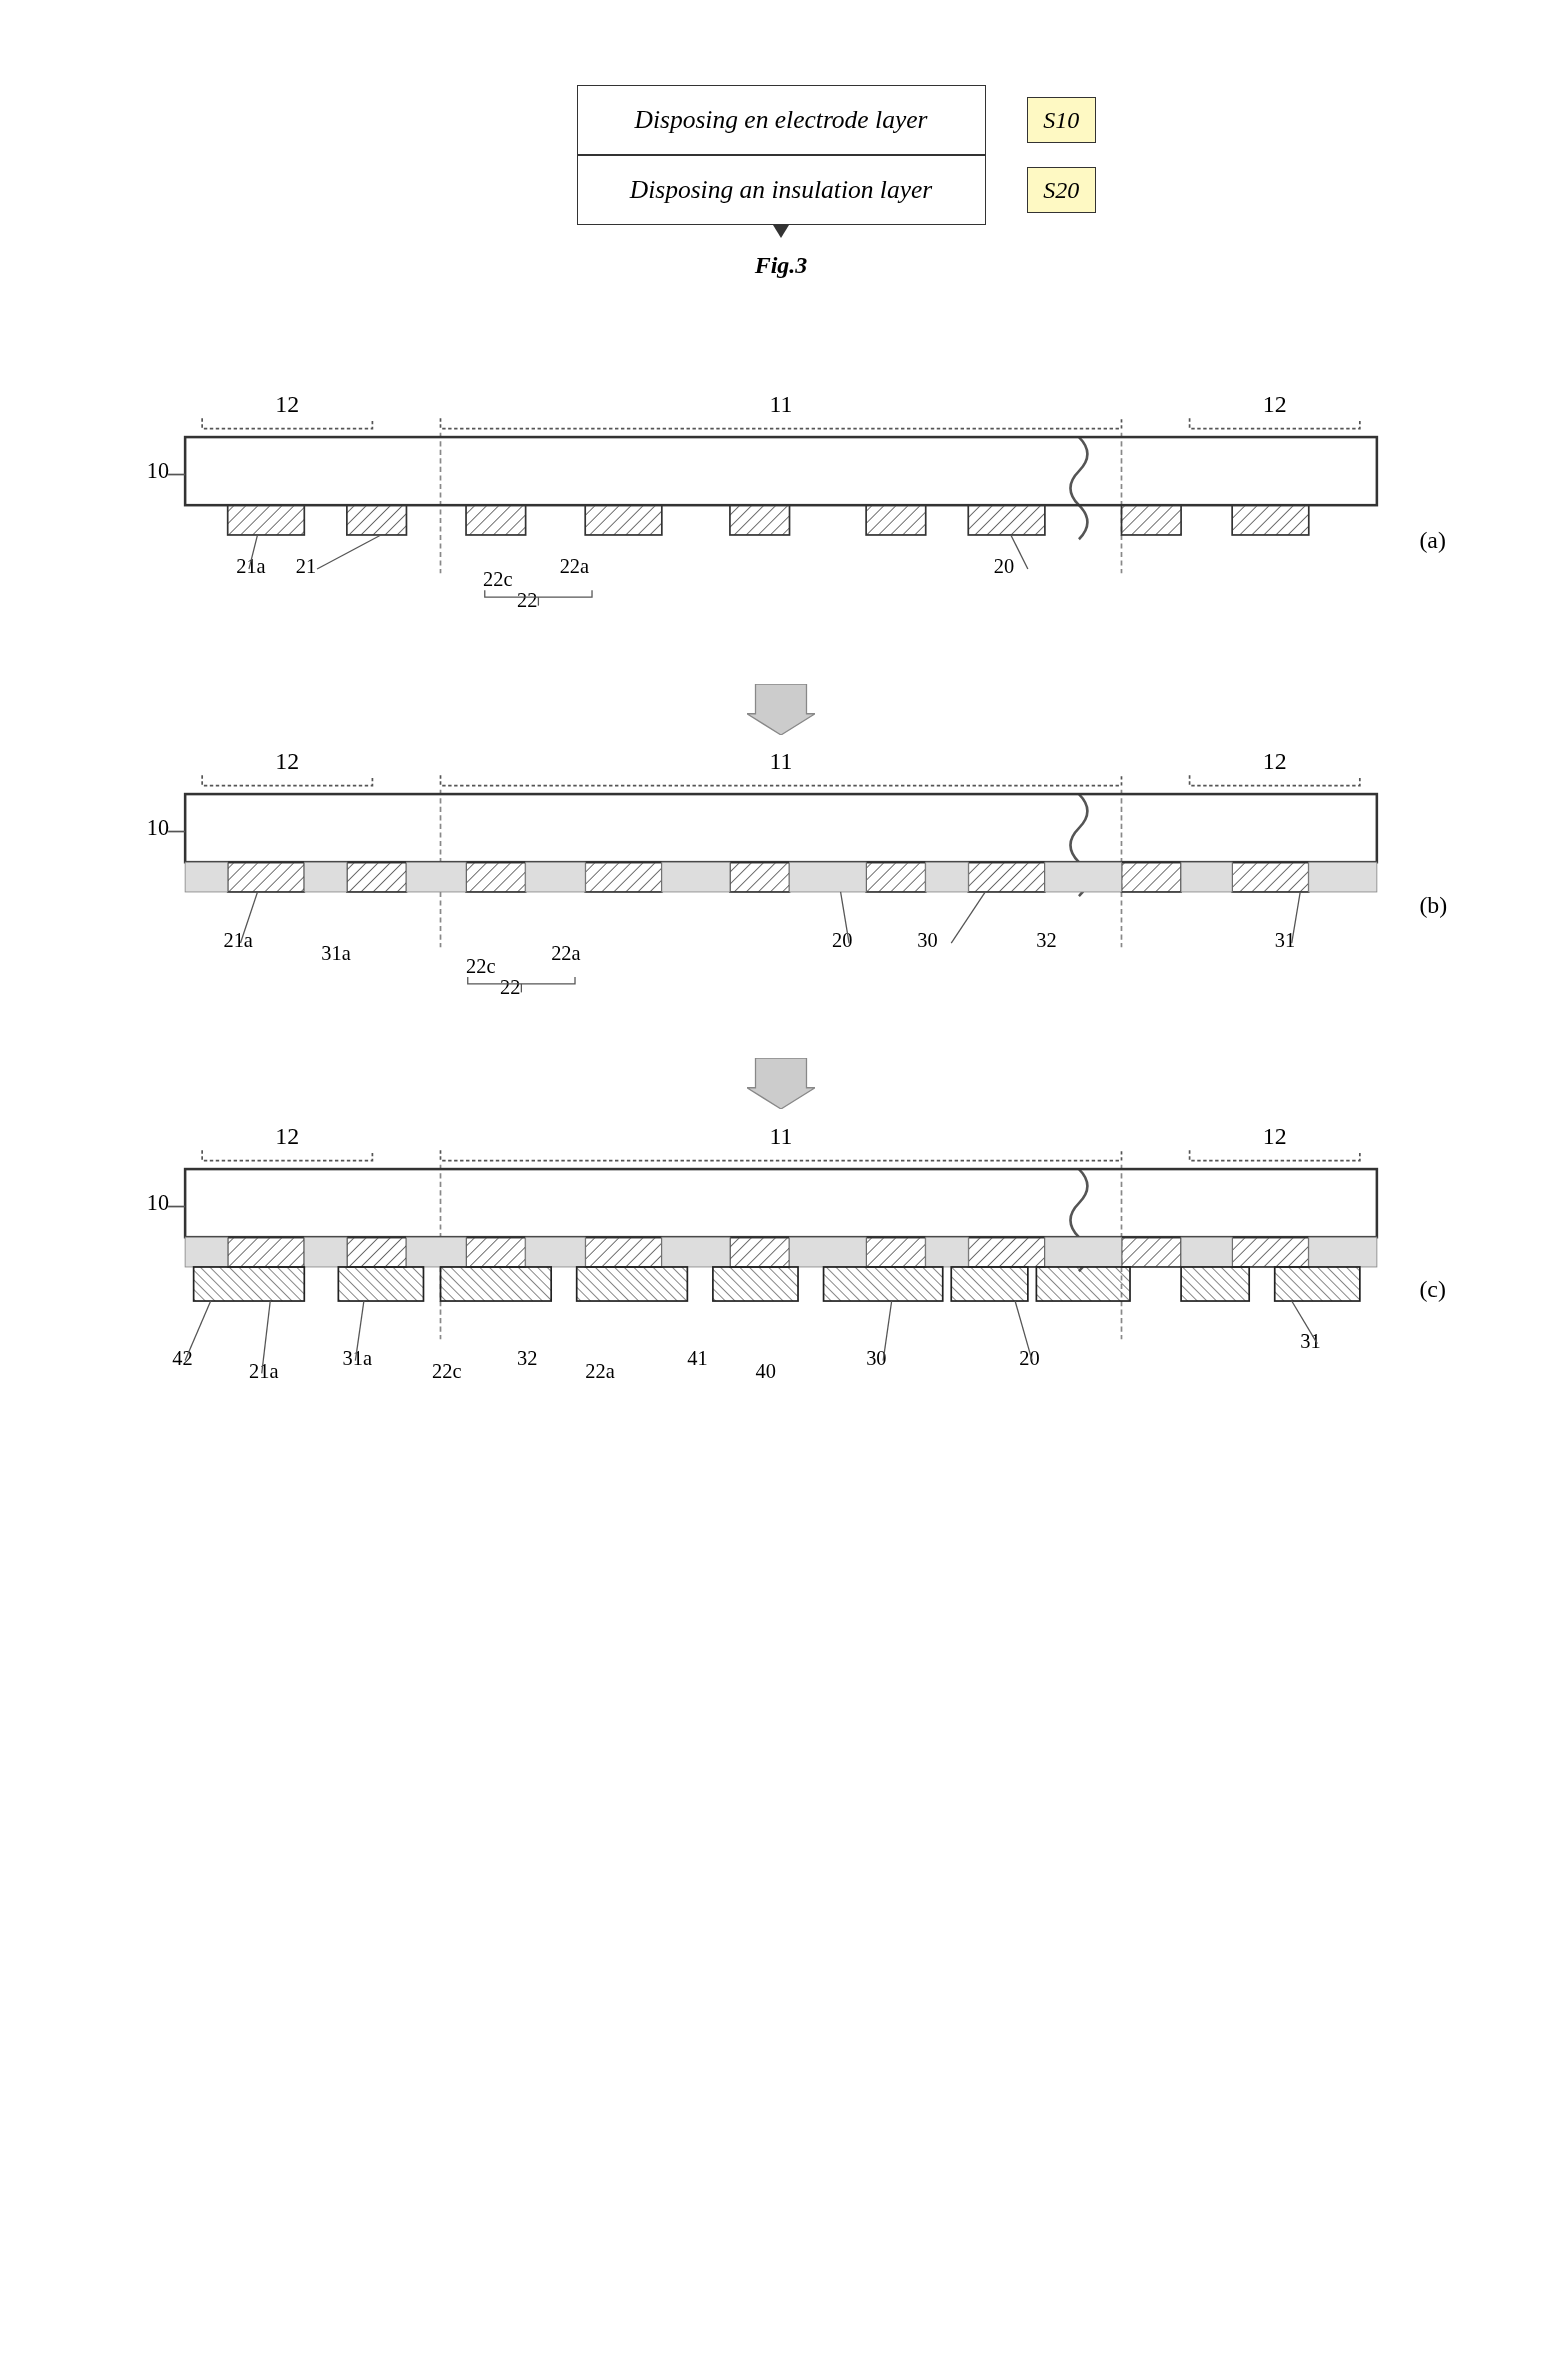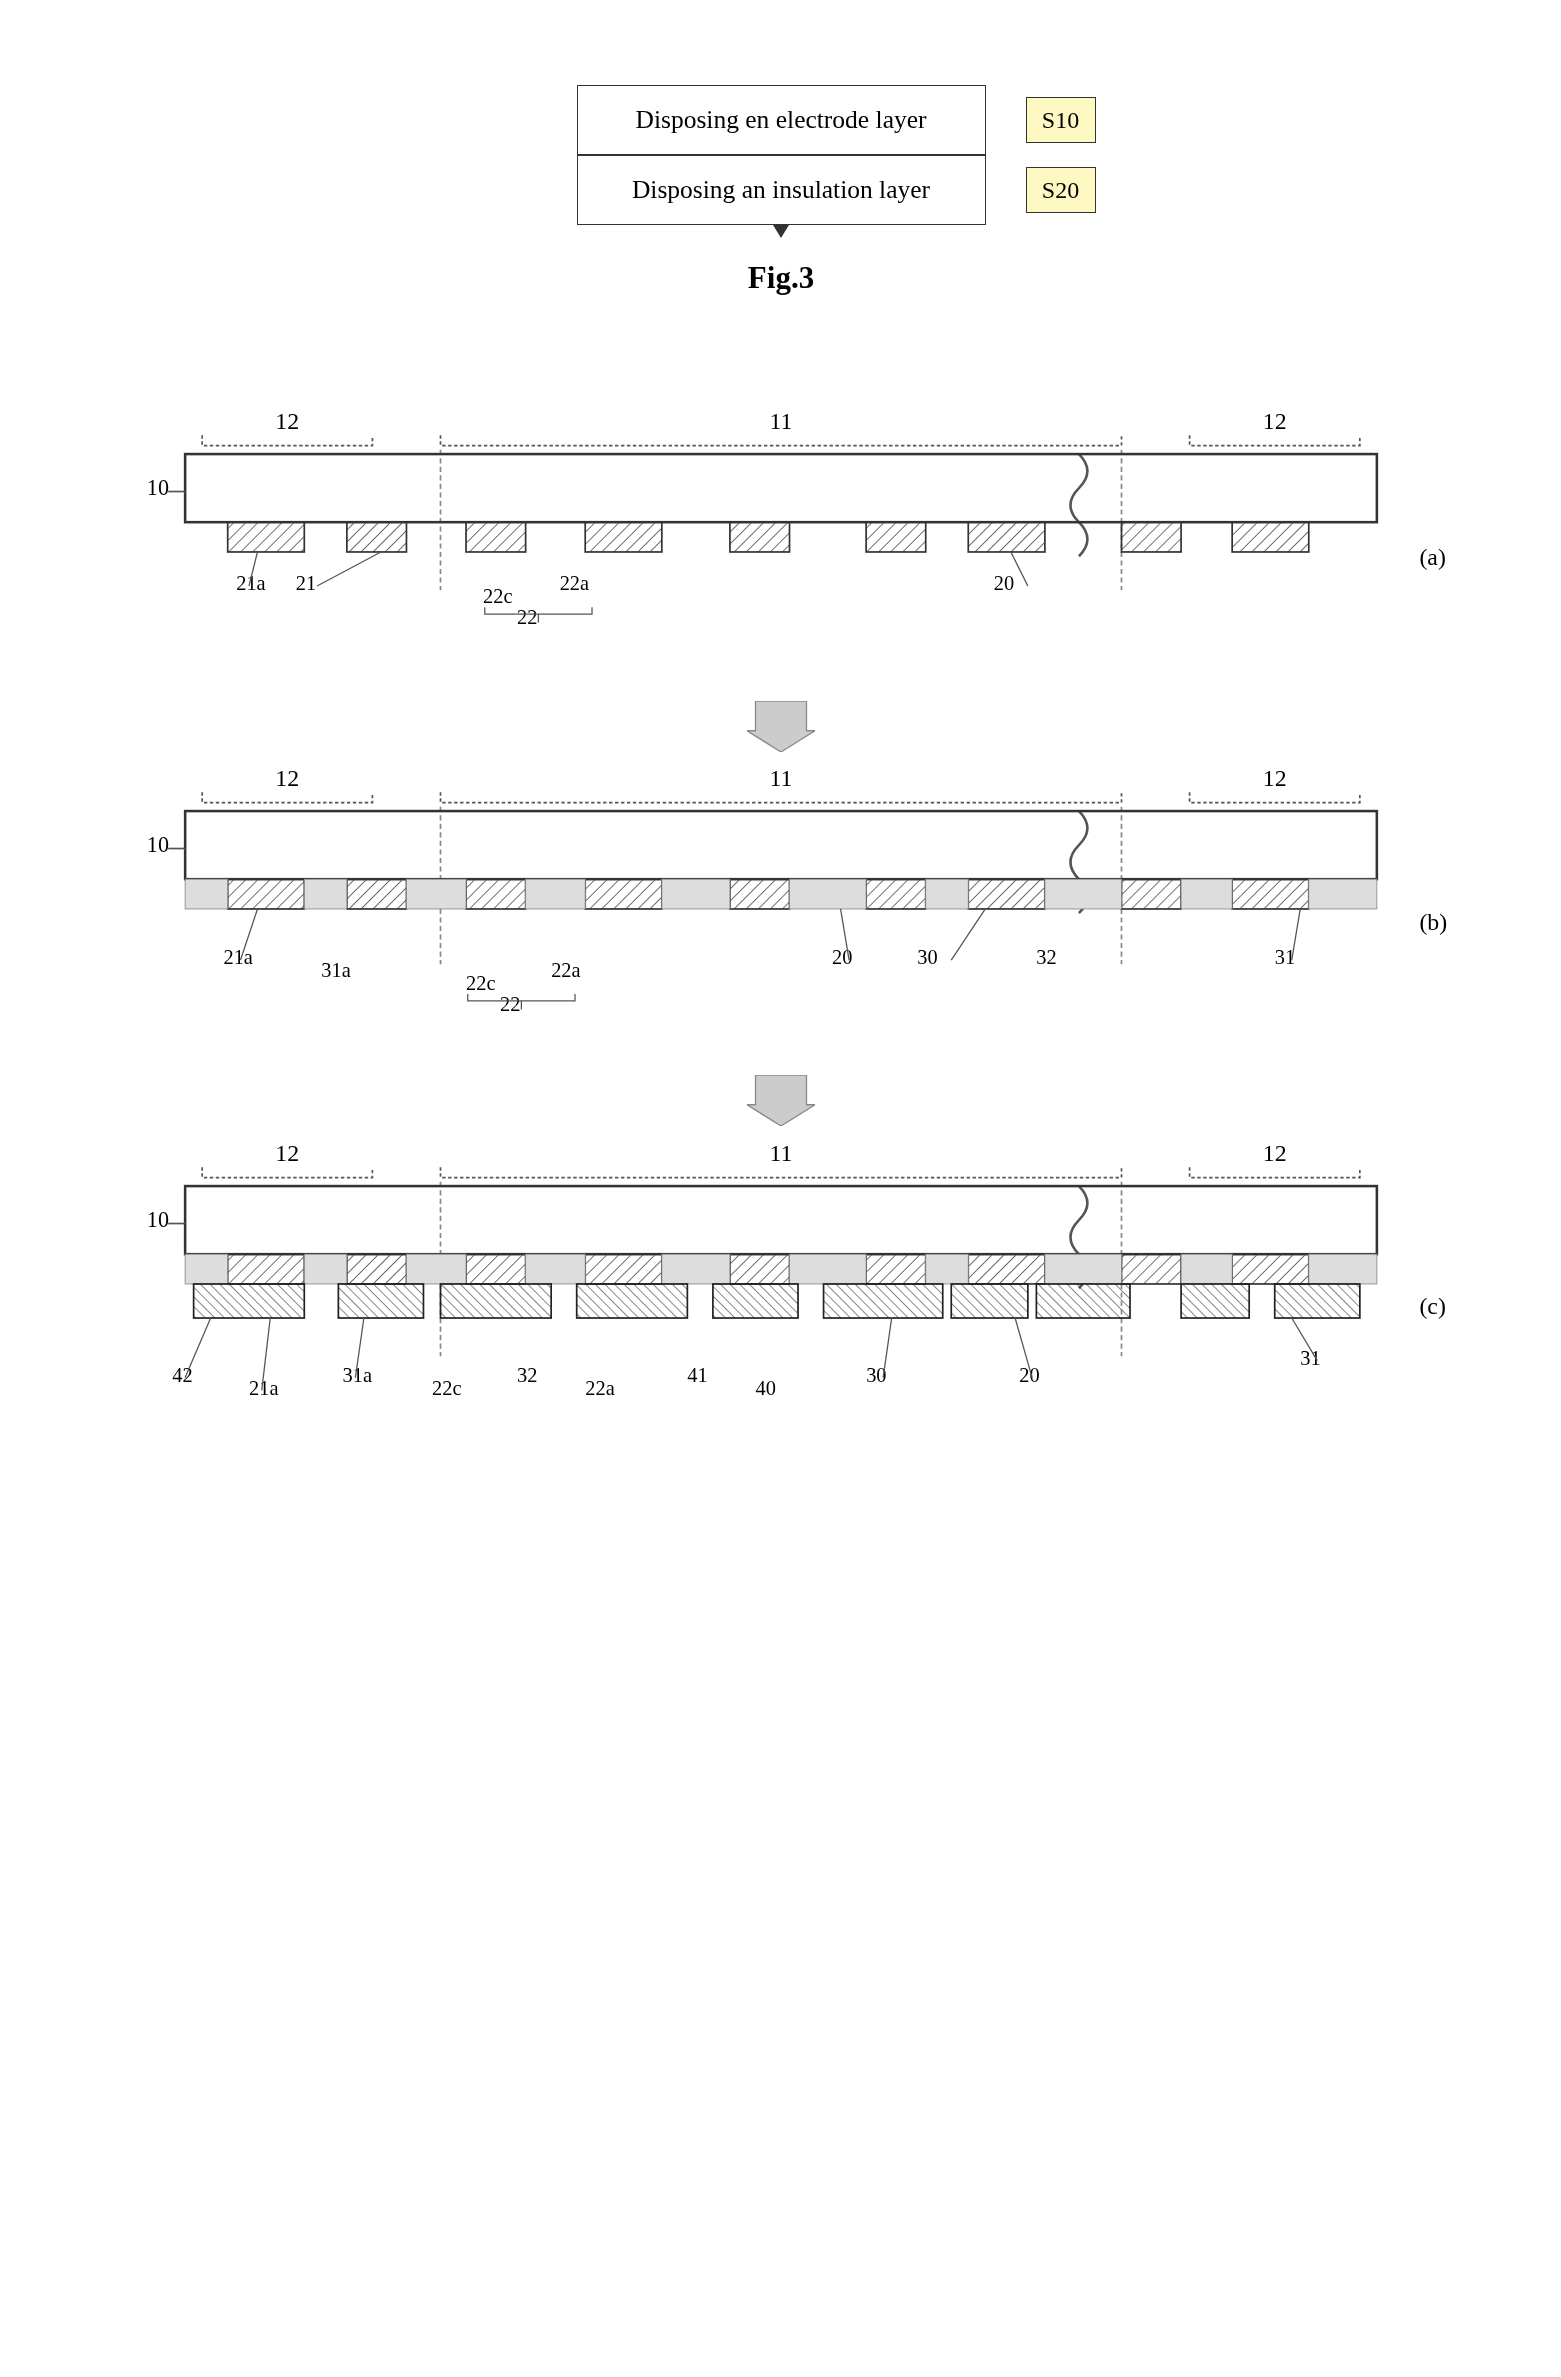--- a/index.html
+++ b/index.html
@@ -20,20 +20,21 @@
       padding: 51px 68px;
     }
 
     
     .flowchart-section {
       display: flex;
       flex-direction: column;
       align-items: center;
       margin-top: 34px;
       margin-bottom: 51px;
+      font-style: italic;
     }
 
     .flow-row {
       display: flex;
       align-items: center;
       justify-content: center;
       position: relative;
       margin-bottom: 0;
     }
 
@@ -75,24 +76,24 @@
 
     .flow-arrow-head {
       width: 0;
       height: 0;
       border-left: 8.5px solid transparent;
       border-right: 8.5px solid transparent;
       border-top: 13.6px solid #333;
     }
 
     .fig-label {
-      font-size: 31px;
+      font-size: 24px;
       font-weight: bold;
       text-align: center;
-      margin-top: 35px;
+      margin-top: 27px;
       margin-bottom: 43px;
     }
 
     
     .fig4-section {
       margin-top: 17px;
       display: flex;
       flex-direction: column;
       align-items: center;
       width: 100%;

